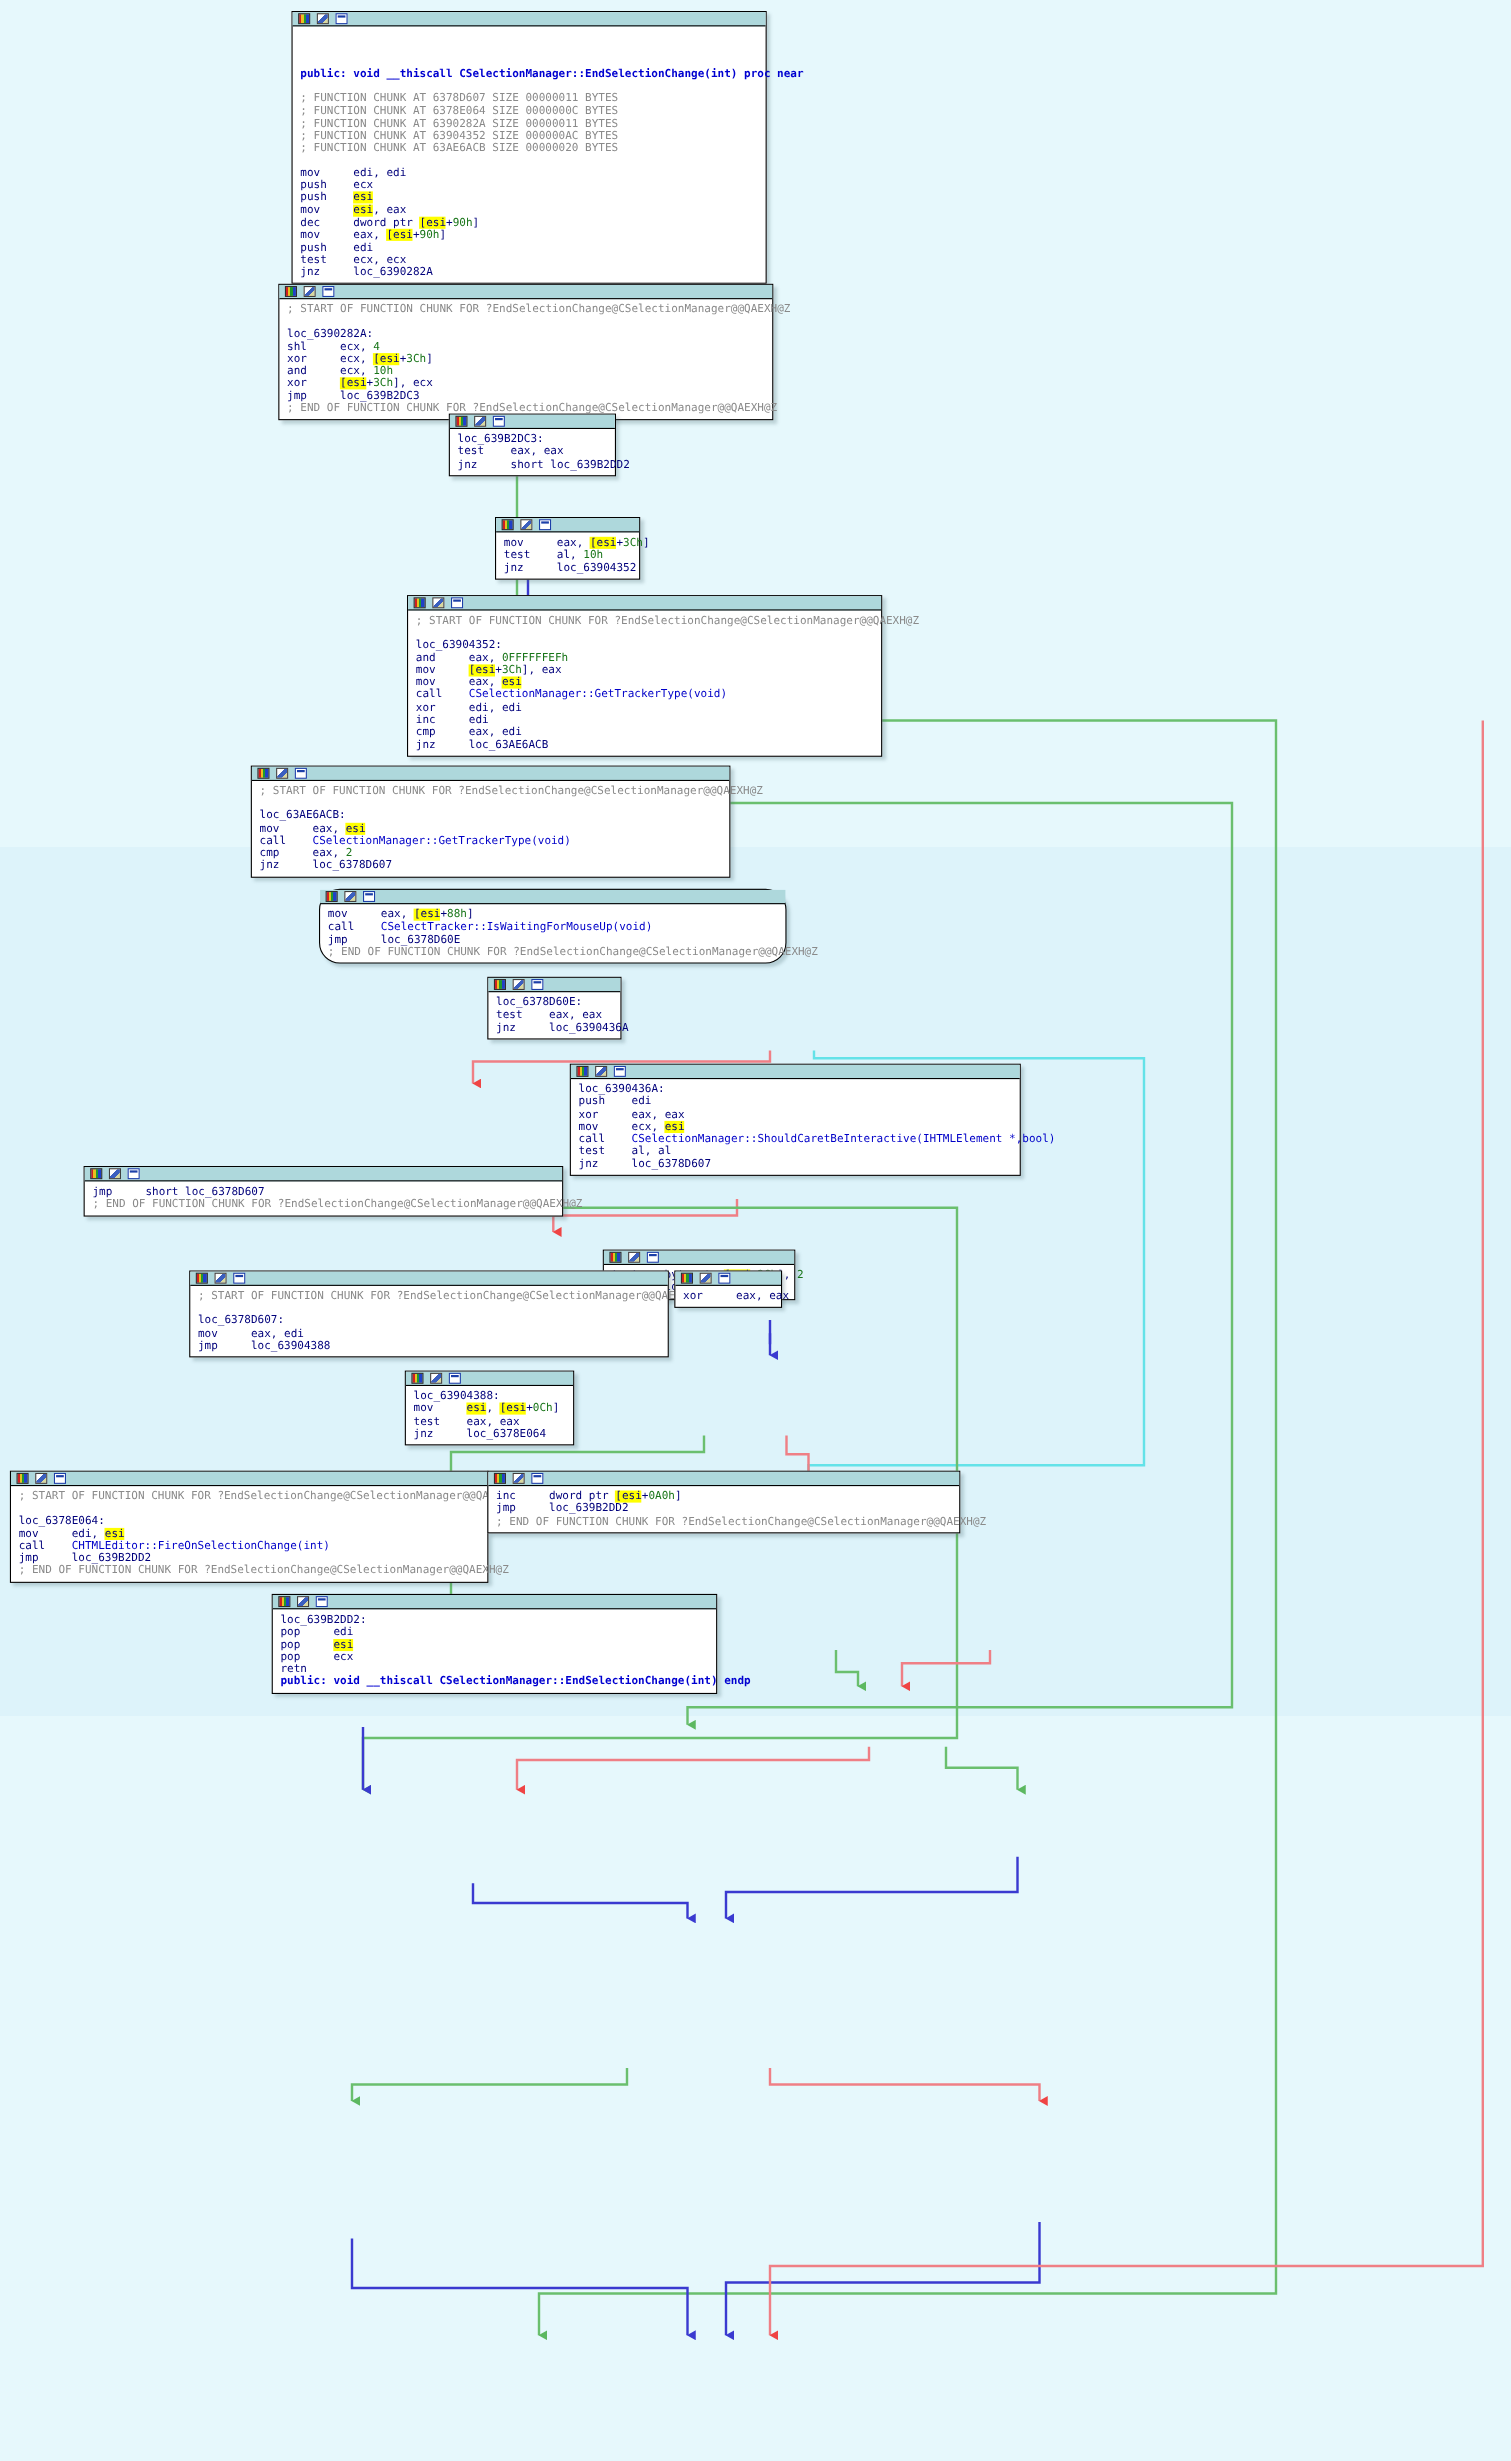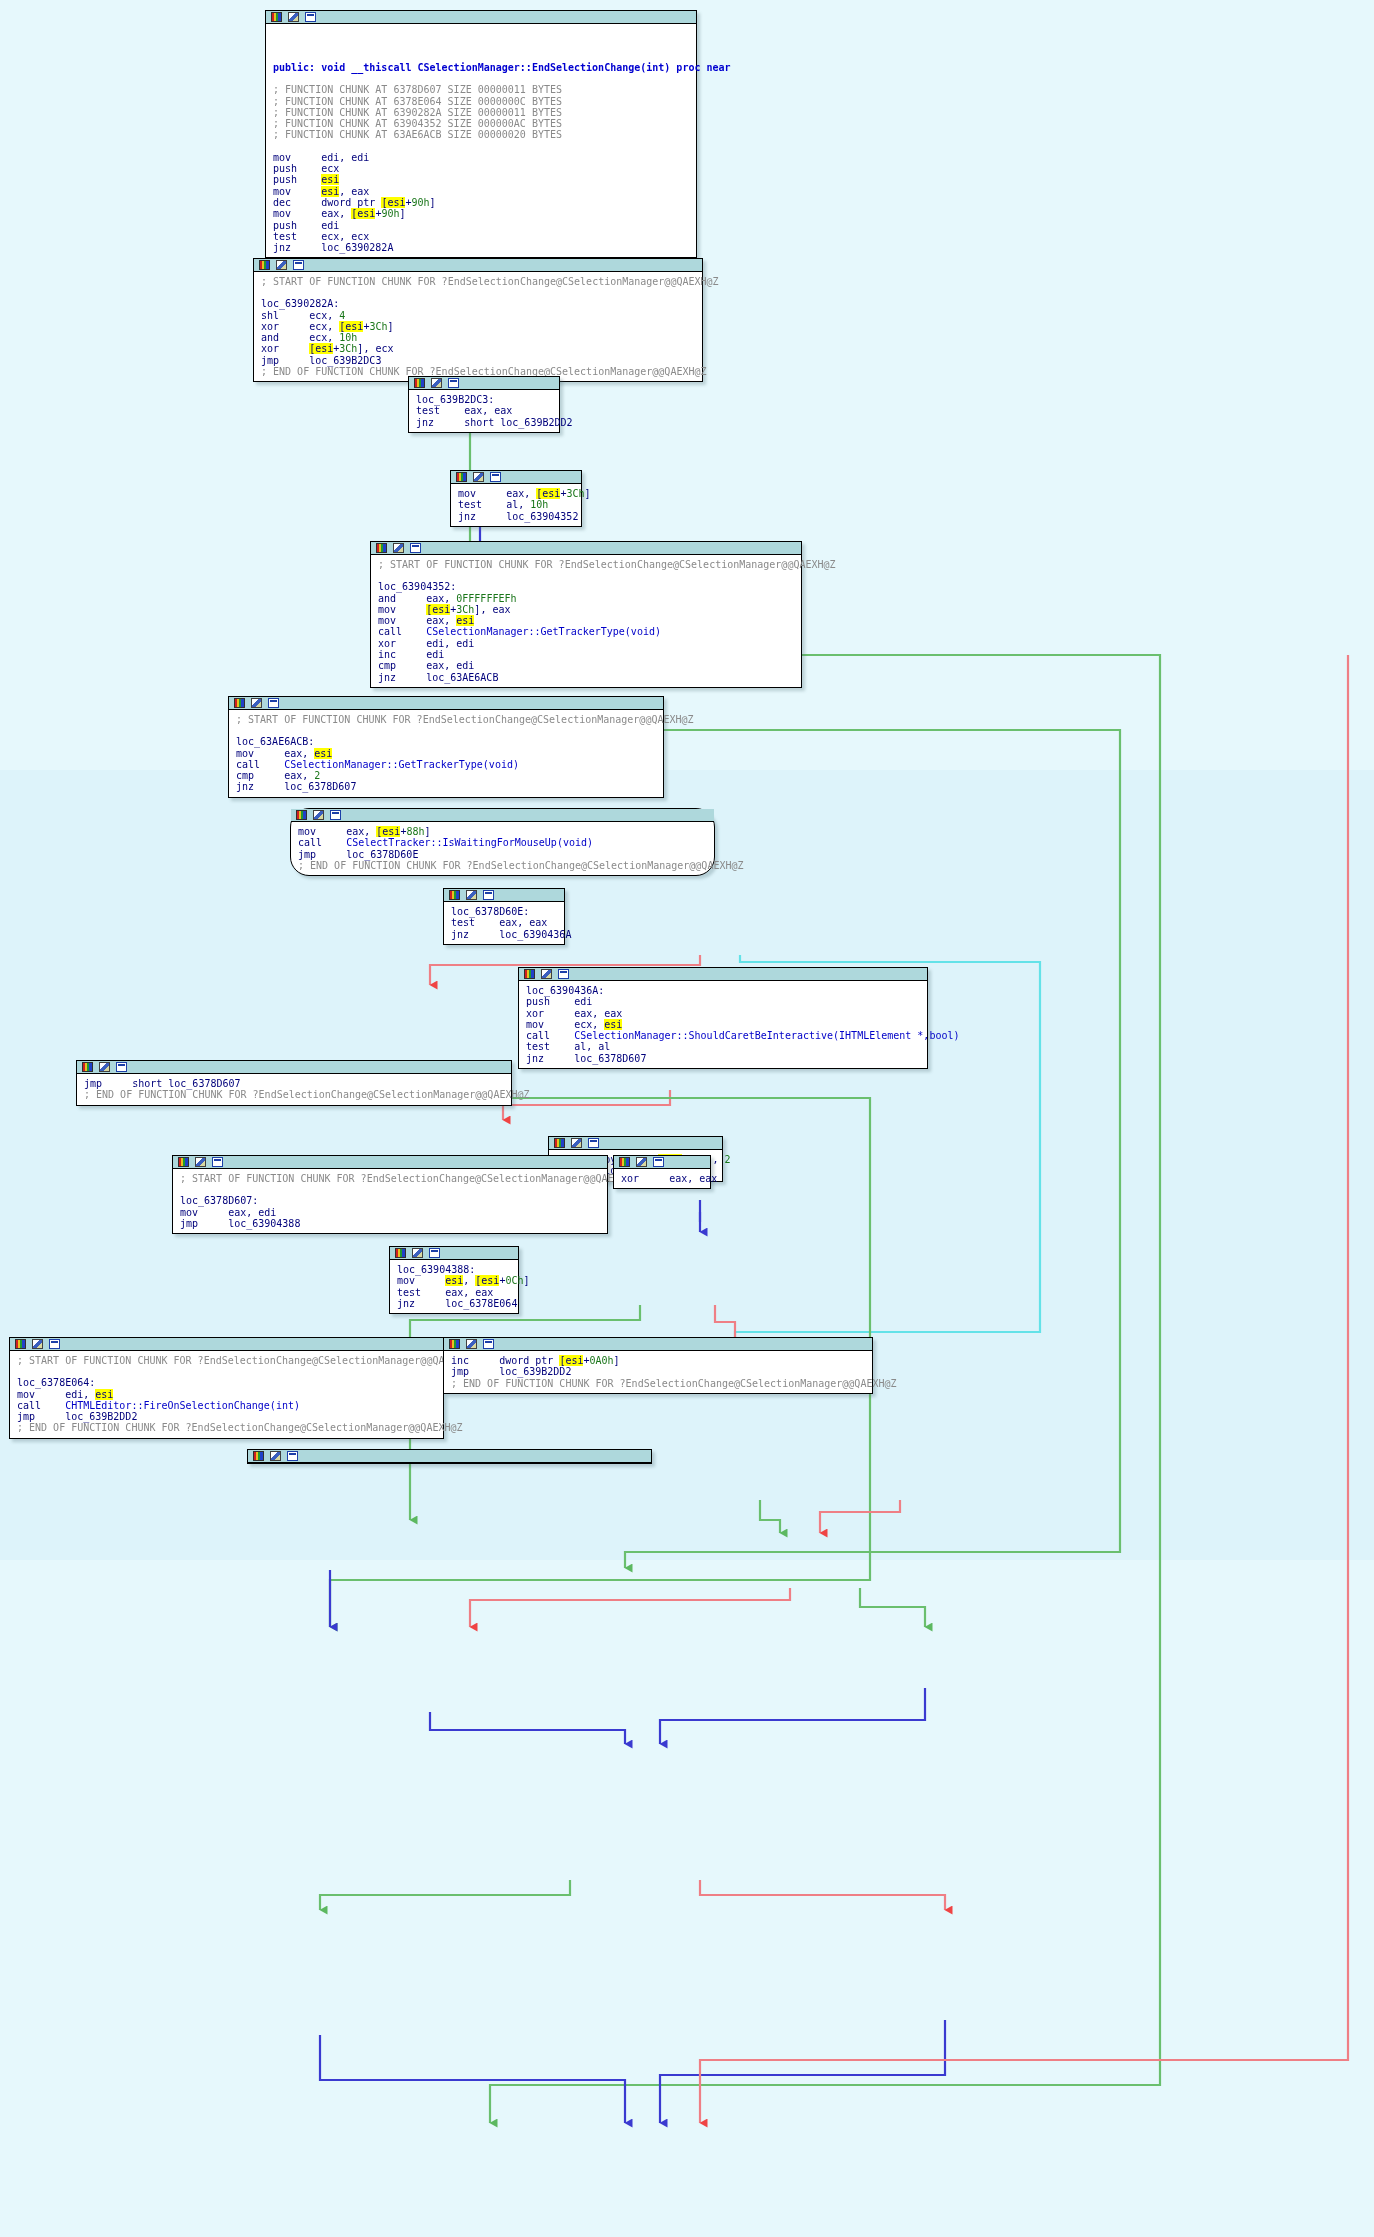--- a/index.html
+++ b/index.html
@@ -260,21 +260,21 @@
 
   <div class="node" style="left:613px;top:1155px;width:98px;">
     <div class="titlebar">
       <span class="ico ico-palette"></span>
       <span class="ico ico-pencil"></span>
       <span class="ico ico-screen"></span>
     </div>
     <div class="body"><div class="ins">xor     eax, eax</div></div>
   </div>
 
-  <div class="node" style="left:389px;top:1246px;width:130px;">
+  <div class="node" style="left:368px;top:1246px;width:154px;">
     <div class="titlebar">
       <span class="ico ico-palette"></span>
       <span class="ico ico-pencil"></span>
       <span class="ico ico-screen"></span>
     </div>
     <div class="body"><div class="lbl">loc_63904388:</div><div class="ins">mov     <span class="hl">esi</span>, <span class="hl">[esi</span>+<span class="num">0Ch</span>]</div><div class="ins">test    eax, eax</div><div class="ins">jnz     loc_6378E064</div></div>
   </div>
 
   <div class="node" style="left:9px;top:1337px;width:435px;">
     <div class="titlebar">
@@ -293,14 +293,15 @@
     </div>
     <div class="body"><div class="ins">inc     dword ptr <span class="hl">[esi</span>+<span class="num">0A0h</span>]</div><div class="ins">jmp     loc_639B2DD2</div><div class="cmt">; END OF FUNCTION CHUNK FOR ?EndSelectionChange@CSelectionManager@@QAEXH@Z</div></div>
   </div>
 
   <div class="node" style="left:247px;top:1449px;width:405px;">
     <div class="titlebar">
       <span class="ico ico-palette"></span>
       <span class="ico ico-pencil"></span>
       <span class="ico ico-screen"></span>
     </div>
+    <div class="body"><div class="lbl">loc_639B2DD2:</div><div class="ins">pop     edi</div><div class="ins">pop     <span class="hl">esi</span></div><div class="ins">pop     ecx</div><div class="ins">retn</div><div class="pub">public: void __thiscall CSelectionManager::EndSelectionChange(int) endp</div></div>
   </div>
 </div>
 
 </body></html>

